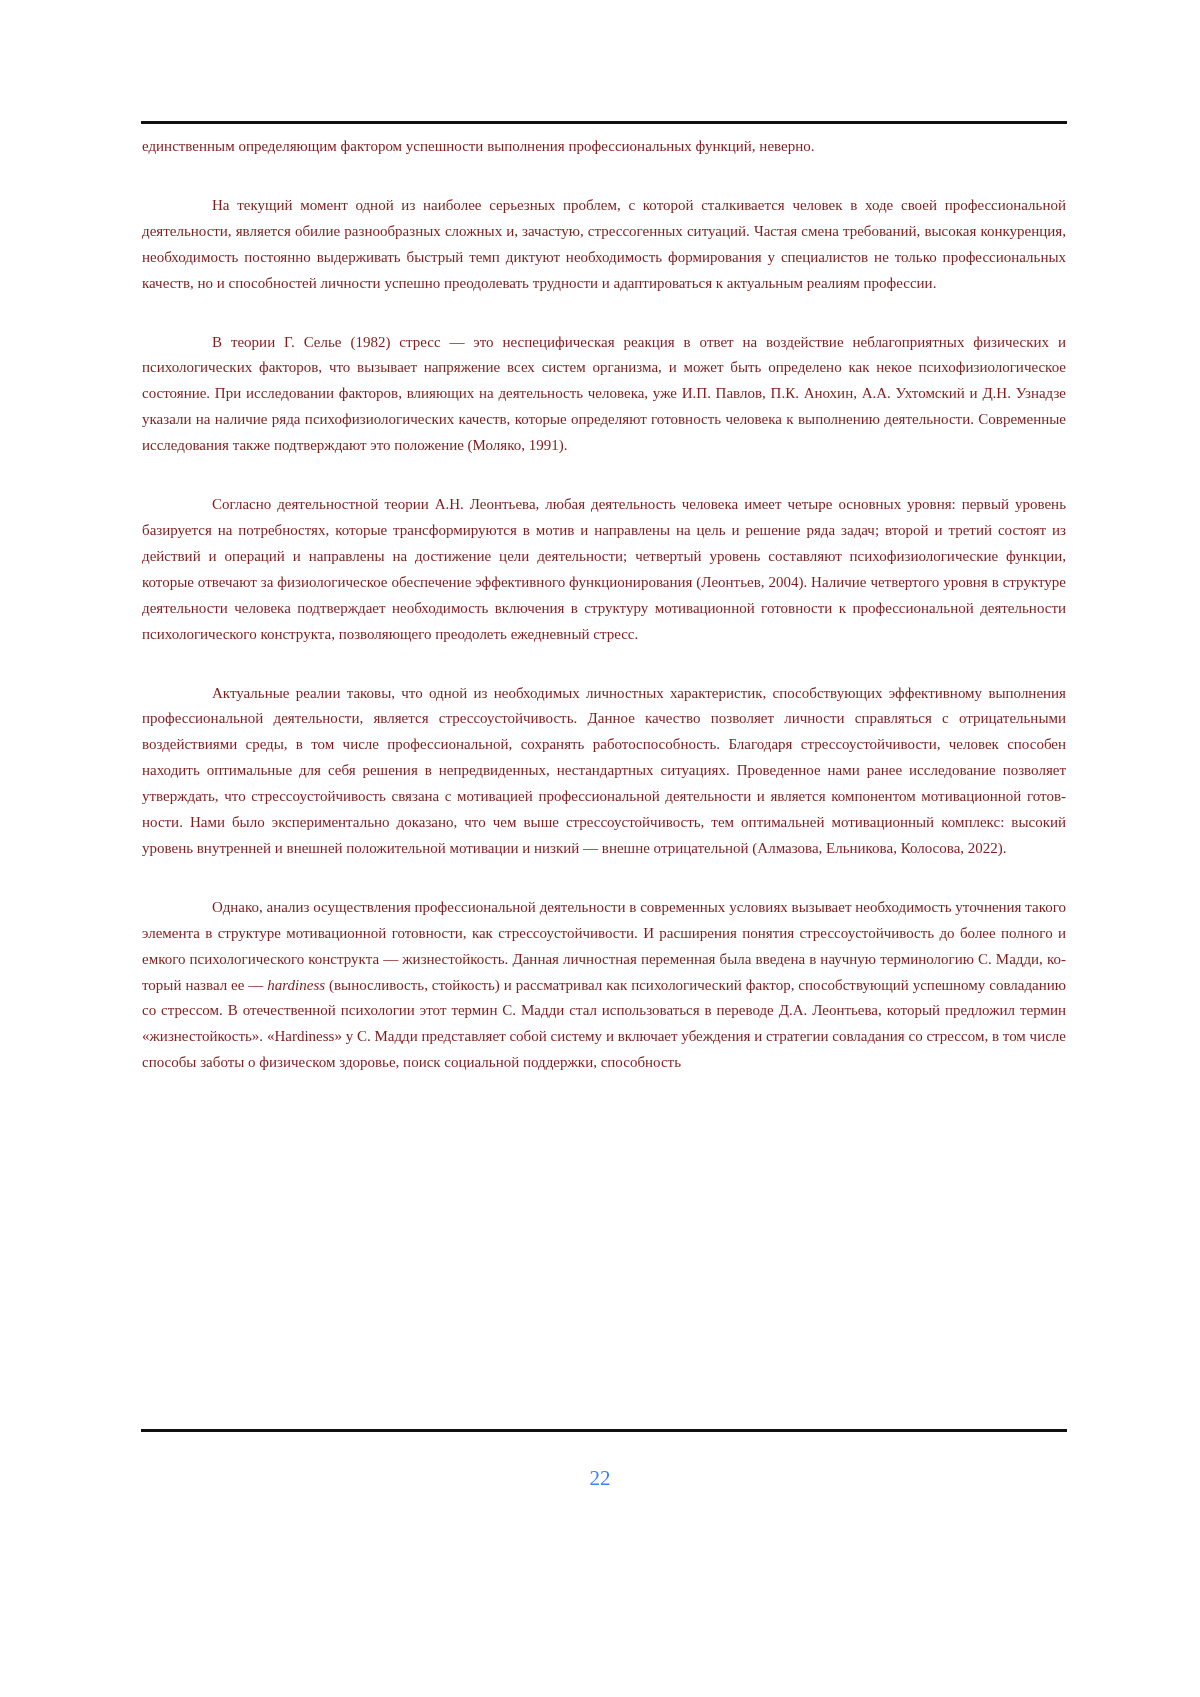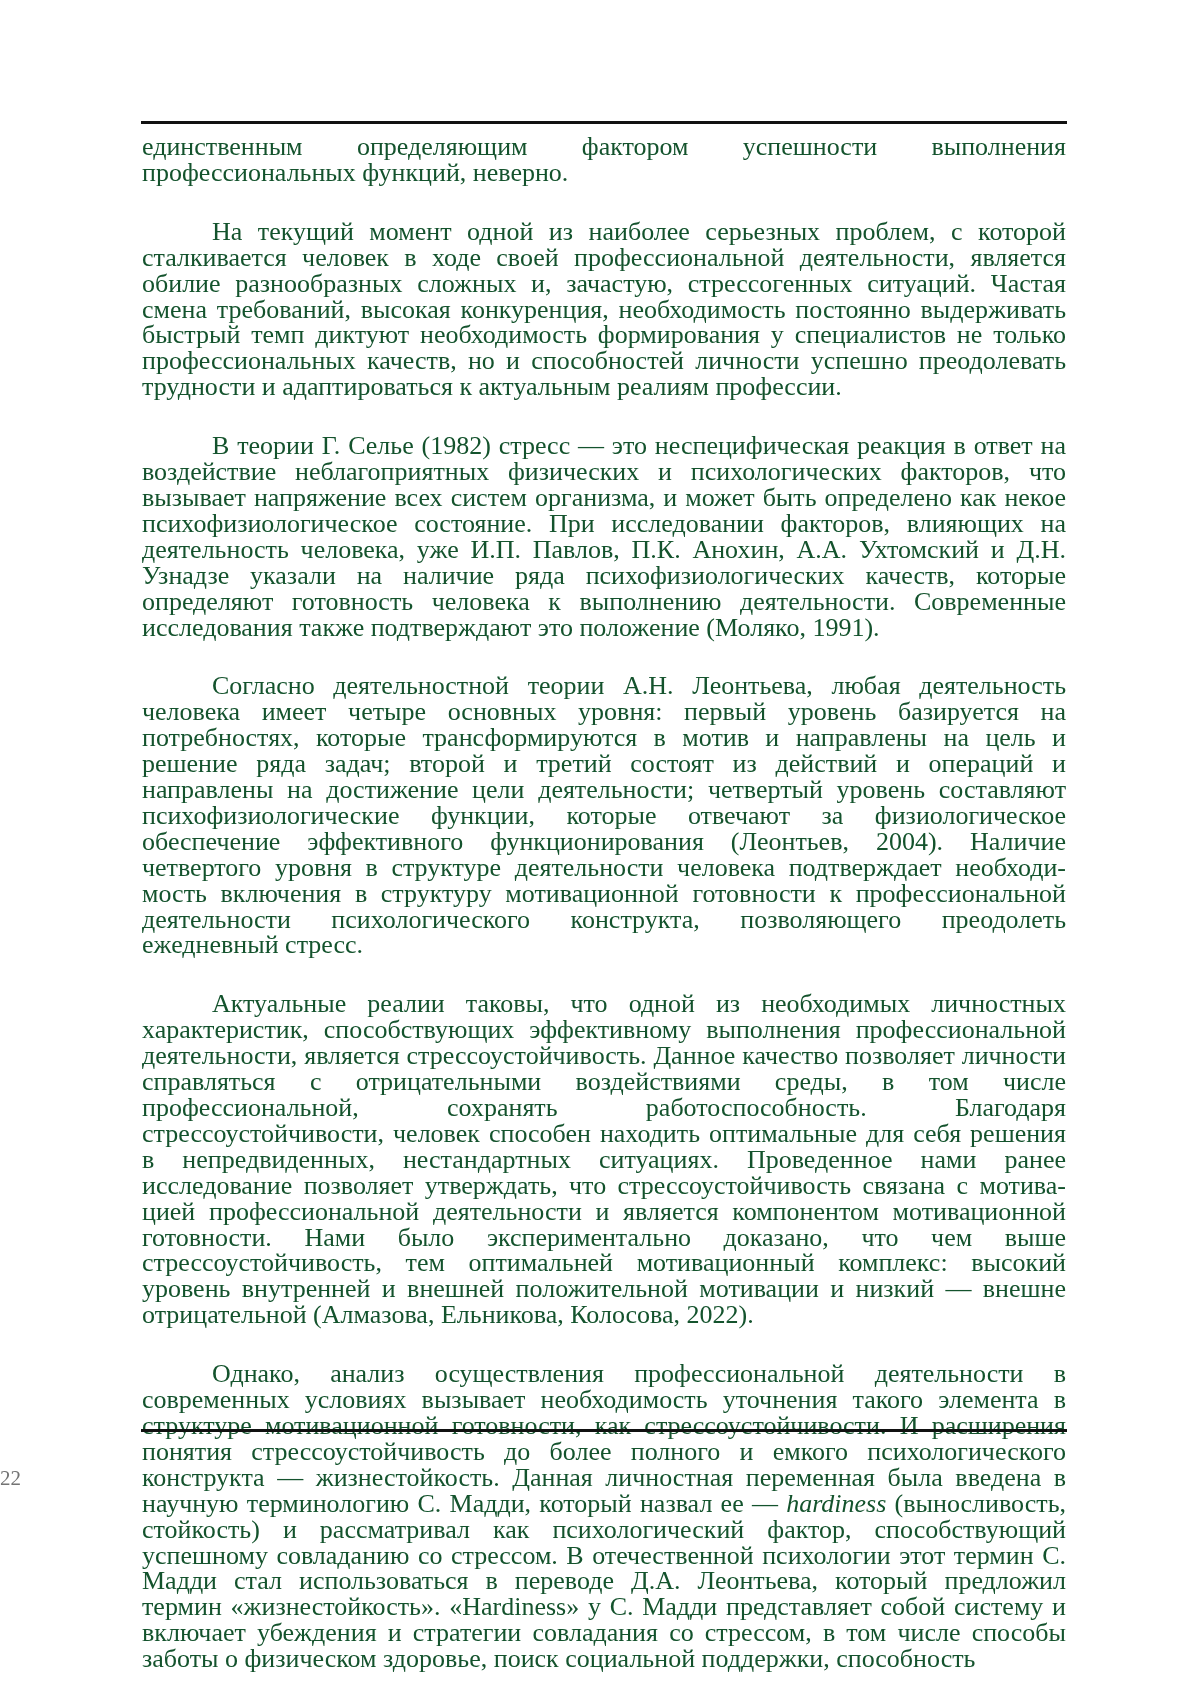--- a/index.html
+++ b/index.html
@@ -4,28 +4,28 @@
 <style>
   html, body { margin: 0; padding: 0; background: #ffffff; }
   body { width: 1200px; height: 1697px; position: relative; overflow: hidden; }
   .page { position: absolute; left: 0; top: 0; width: 1200px; height: 1697px; background: #fff; }
   .rule { position: absolute; left: 141px; width: 926px; height: 3px; background: #111; }
   .rule.top { top: 121px; }
   .rule.bottom { top: 1429px; }
   .body {
     position: absolute; left: 142px; top: 134px; width: 924px;
     font-family: "Liberation Serif", "DejaVu Serif", serif;
-    font-size: 26px; line-height: 25.9px; color: #14532d;
+    font-size: 15px; line-height: 25.9px; color: #7f1d1d;
     text-align: justify; hyphens: manual;
   }
   .body p { margin: 0; }
   .body p.indent { text-indent: 70px; margin-top: 33px; }
   .page-number {
-    position: absolute; top: 1466px; left: 0; width: 1200px; 
-    font-family: "Liberation Serif", "DejaVu Serif", serif; font-size: 21px; color: #737373;
+    position: absolute; top: 1466px; left: 0; width: 1200px; text-align: center;
+    font-family: "Liberation Serif", "DejaVu Serif", serif; font-size: 21px; color: #3b82f6;
   }
 </style>
 </head>
 <body>
 
 <div class="page">
   <div class="rule top"></div>
 
   <div class="body">
     <p>единственным определяющим фактором успешности выполнения профессиональных функций, неверно.</p>

